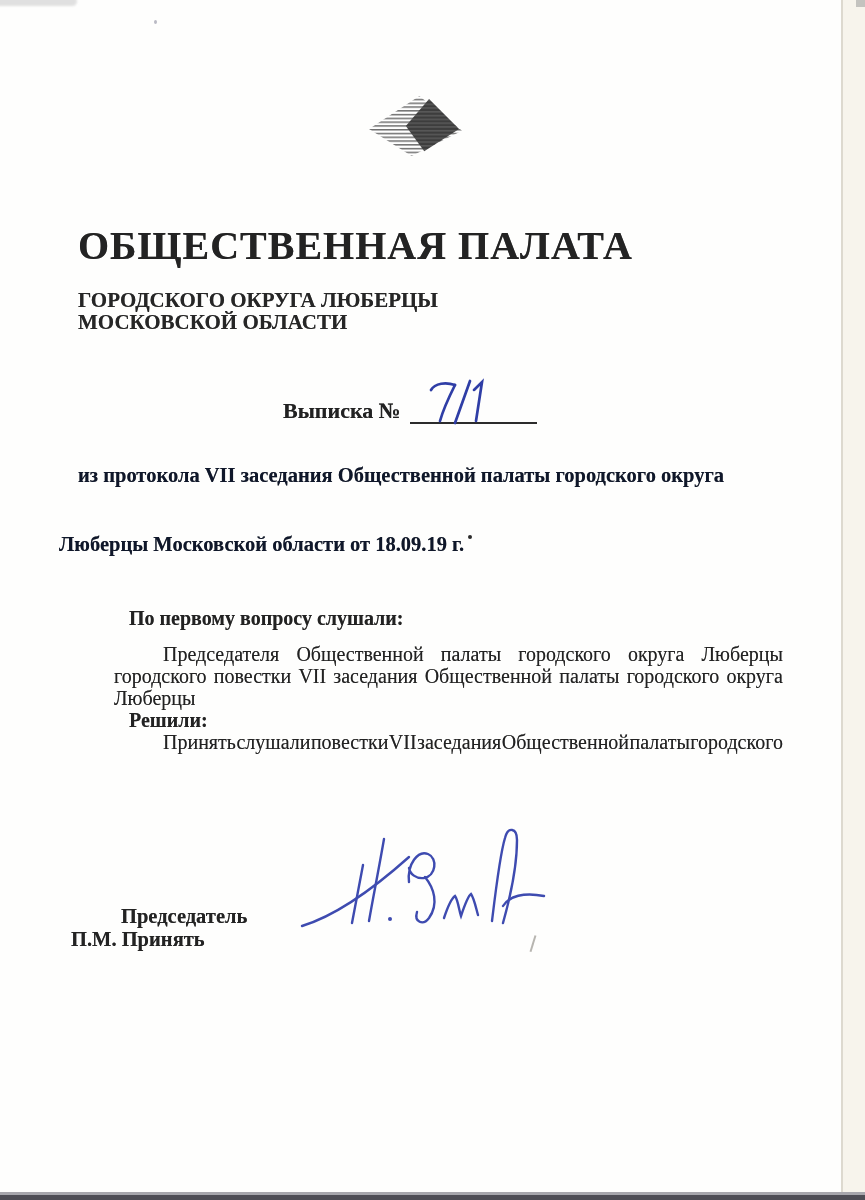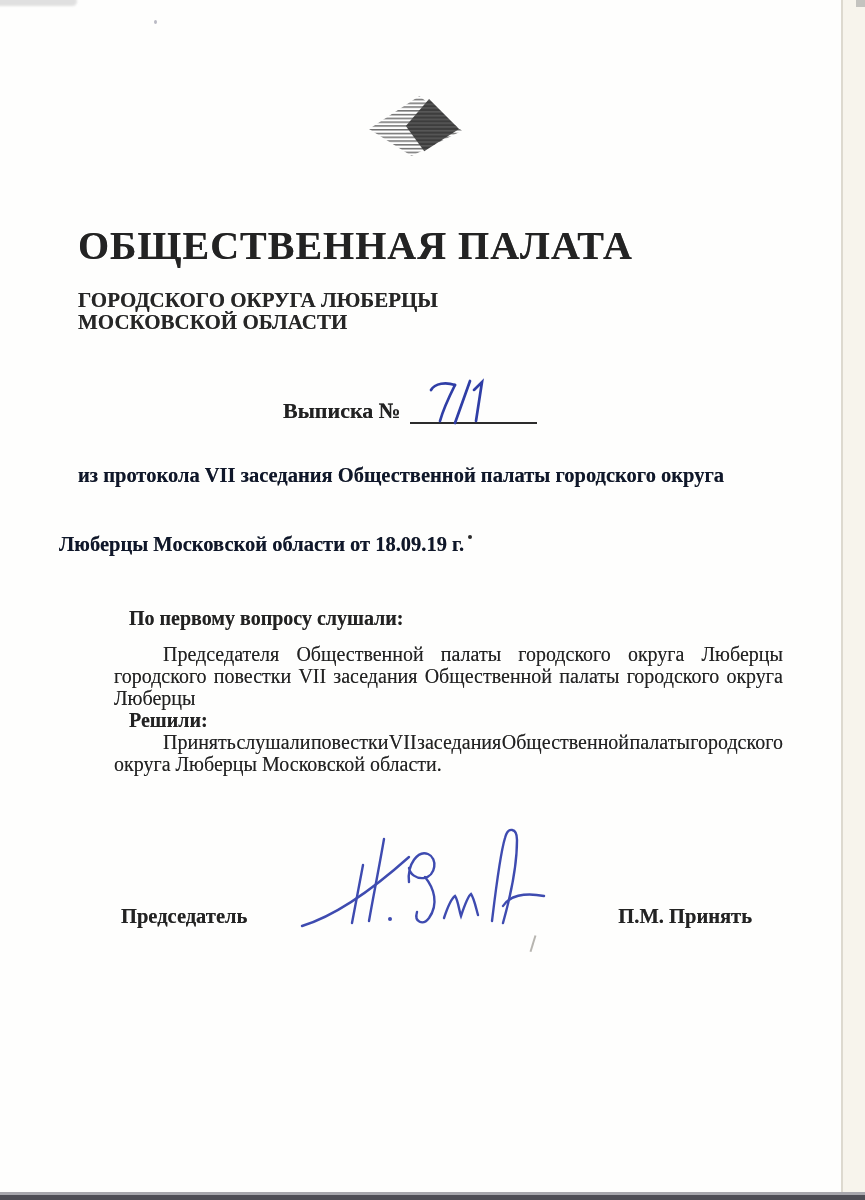--- a/index.html
+++ b/index.html
@@ -40,21 +40,21 @@
   .para2{margin-top:0;}
   .resh{}
   .tline{line-height:22px;margin-left:34px;}
   .tline.just{display:flex;justify-content:space-between;}
   .tline.indent{padding-left:49px;}
   .tline.plain{text-align:left;}
   
   .sig-row{
     left:71px;top:905px;width:703px;display:flex;justify-content:space-between;
     font-size:20.5px;font-weight:bold;color:#232323;text-shadow:0 0 .4px rgba(0,0,0,.5);
-    padding:0;box-sizing:border-box;
+    padding:0;box-sizing:border-box;flex-direction:column;
   }
   .sig-role{padding-left:50px;}
   .sig-name{padding-right:22px;}
   .signature-svg{left:296px;top:826px;width:252px;height:106px;}
   
   .edge-right-paper{left:843px;top:0;width:22px;height:1200px;background:#f7f4ec;}
   .edge-right-line{left:841px;top:0;width:2px;height:1200px;background:#ddd9cf;}
   .edge-bottom-soft{left:0;top:1192px;width:865px;height:4px;background:#a7a6ac;}
   .edge-bottom-dark{left:0;top:1195px;width:865px;height:5px;background:#4e4d55;}
   .smudge-topleft{left:-8px;top:-3px;width:85px;height:9px;background:#d7d7d7;border-radius:6px;filter:blur(1px);opacity:.75;}
@@ -133,21 +133,20 @@
       <div class="tline just indent">
         <span>Принять</span>
         <span>слушали</span>
         <span>повестки</span>
         <span>VII</span>
         <span>заседания</span>
         <span>Общественной</span>
         <span>палаты</span>
         <span>городского</span>
       </div>
-      <div class="tline plain">округа Люберцы Московской области.</div>
     </div>
 </div>
 
 <div class="abs sig-row">
   <span class="sig-role">Председатель</span>
   <span class="sig-name">П.М. Принять</span>
 </div>
 
 <svg class="abs signature-svg" viewBox="0 0 252 106" aria-hidden="true">
   <g fill="none" stroke="#3e4bb0" stroke-width="2.4" stroke-linecap="round">

